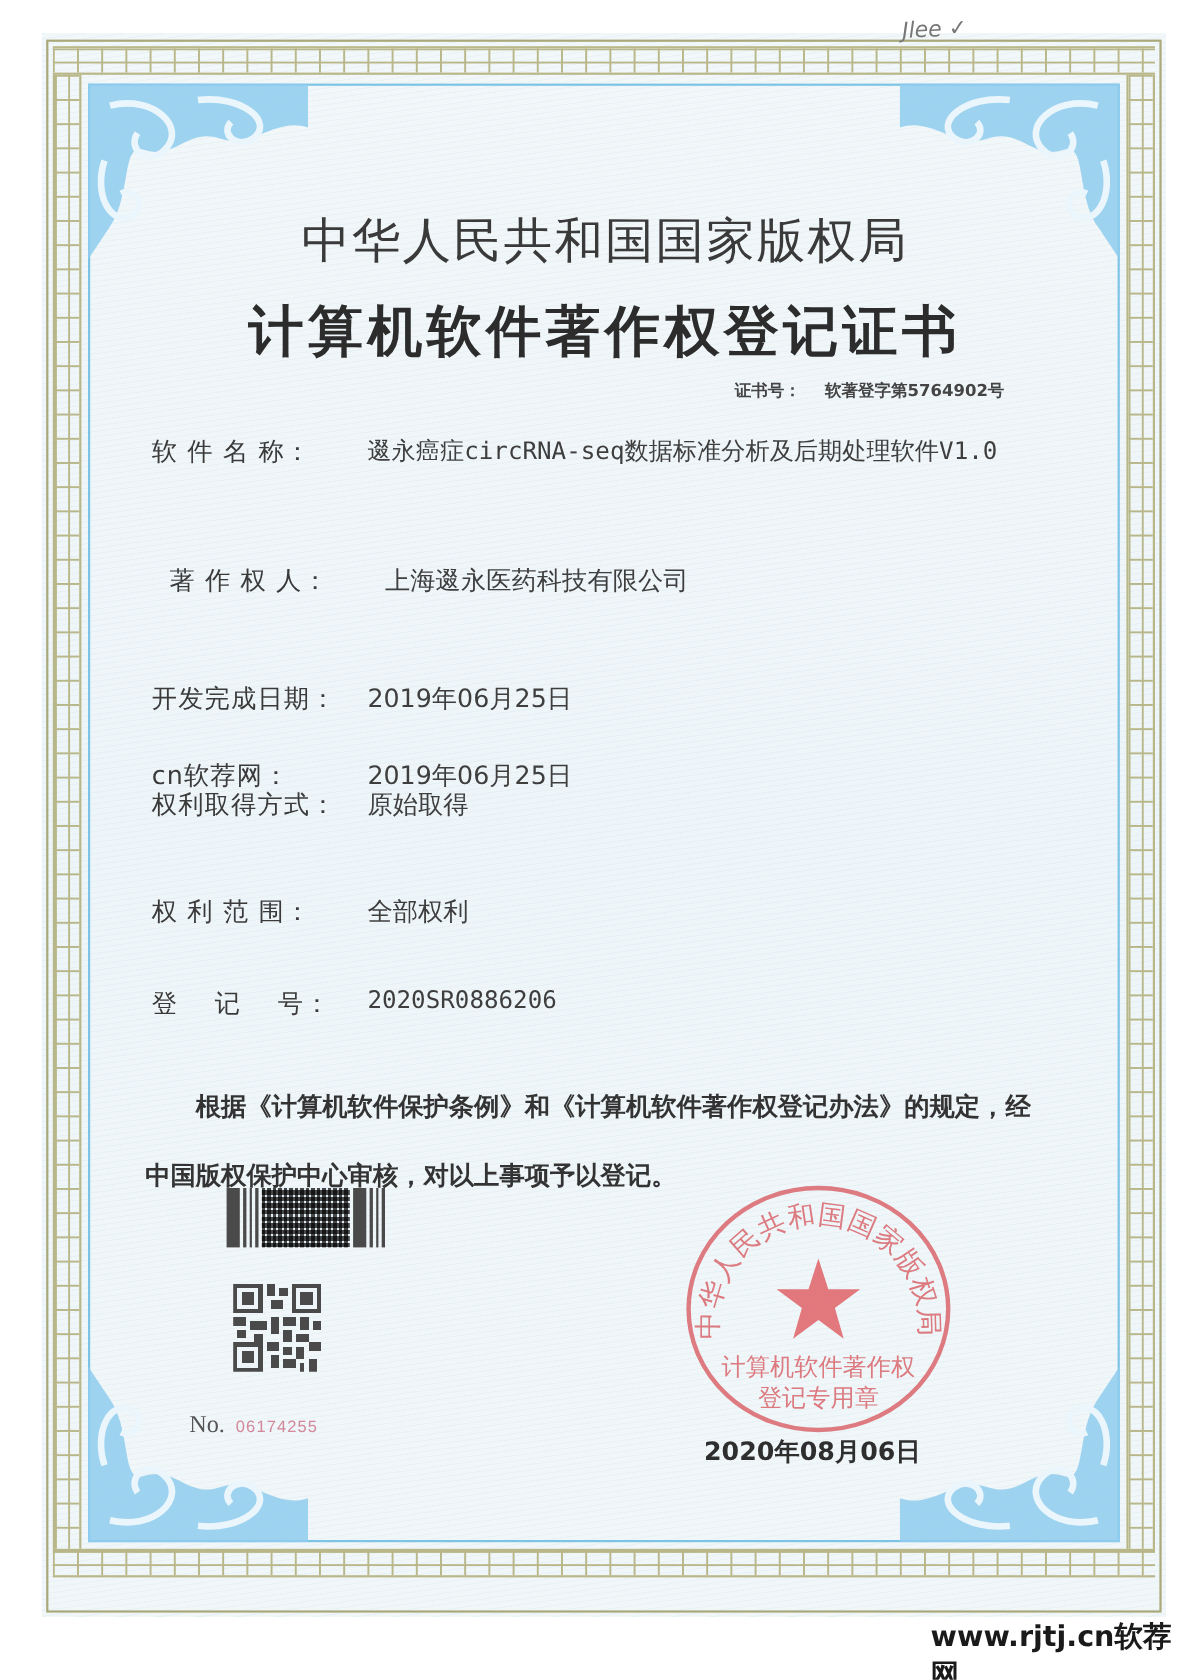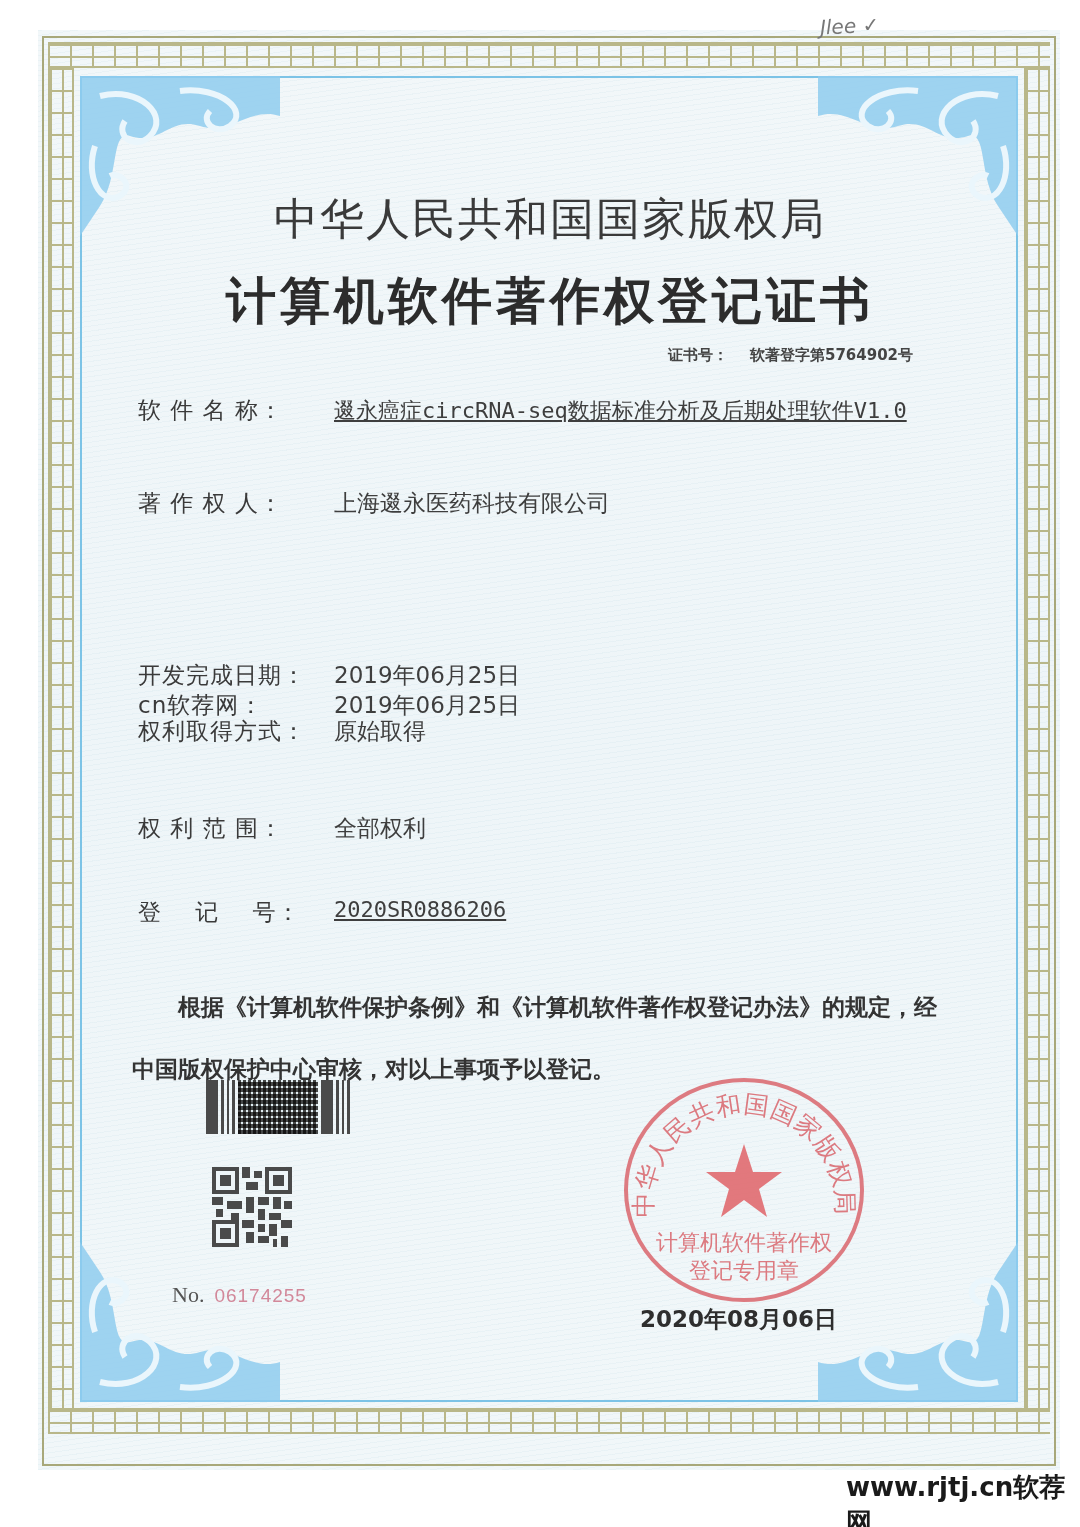--- a/index.html
+++ b/index.html
@@ -75,25 +75,25 @@
     font-family: "DejaVu Sans", sans-serif;
   }
   .cert-no .sp { display: inline-block; width: 22px; }
 
   .field {
     position: absolute; left: 138px; font-size: 23px; color: #3a3a3a;
     font-family: "DejaVu Sans", sans-serif;
   }
   .field .label { display: inline-block; width: 196px; letter-spacing: 1px; vertical-align: top; }
   .field .value { display: inline-block; vertical-align: top; color: #3e3e3e; }
-  .field .value.mono { font-family: "DejaVu Sans Mono", monospace; font-size: 22px; text-decoration: underline; }
+  .field .value.mono { font-family: "DejaVu Sans Mono", monospace; font-size: 22px; }
   .f-name { top: 395px; }
   .f-name .value { width: 600px; line-height: 32px; font-size: 22px; }
-  .f-owner { top: 488px; }
-  .f-dev { top: 660px; }
+  .f-owner { top: 512px; margin-left: 16px; }
+  .f-dev { top: 620px; }
   .f-pub { top: 690px; }
   .f-method { top: 716px; }
   .f-scope { top: 813px; }
   .f-reg { top: 897px; }
 
   .para {
     position: absolute; left: 132px; width: 820px; font-size: 23px; color: #333;
     font-family: "DejaVu Sans", sans-serif; font-weight: bold; line-height: 62px;
   }
   .para .indent { display: inline-block; width: 46px; }
@@ -103,21 +103,21 @@
     position: absolute; left: 206px; top: 1080px; width: 154px; height: 54px;
     display: flex; align-items: stretch; gap: 0;
   }
   .barcode span { display: block; background: #4a4a4a; margin-right: 3px; }
   .qrcode { position: absolute; left: 212px; top: 1167px; width: 80px; height: 80px; }
 
   .serial {
     position: absolute; left: 172px; top: 1282px; font-size: 22px; color: #555;
     font-family: "Liberation Serif", serif;
   }
-  .serial .num { color: #d2889a; font-family: "Liberation Sans", sans-serif; letter-spacing: 1px; margin-left: 10px; font-size: 19px; text-align: right; }
+  .serial .num { color: #d2889a; font-family: "Liberation Sans", sans-serif; letter-spacing: 1px; margin-left: 10px; font-size: 15px; text-align: right; }
 
   .seal { position: absolute; left: 620px; top: 1074px; width: 248px; height: 232px; }
   .seal-date {
     position: absolute; left: 640px; top: 1292px; font-size: 23px; color: #2e2e2e;
     font-weight: bold; font-family: "DejaVu Sans", sans-serif; margin-top: 12px;
   }
   .watermark {
     position: absolute; left: 846px; top: 1470px; font-size: 26px; color: #1a1a1a;
     font-weight: bold; font-family: "DejaVu Sans", sans-serif;
   }

